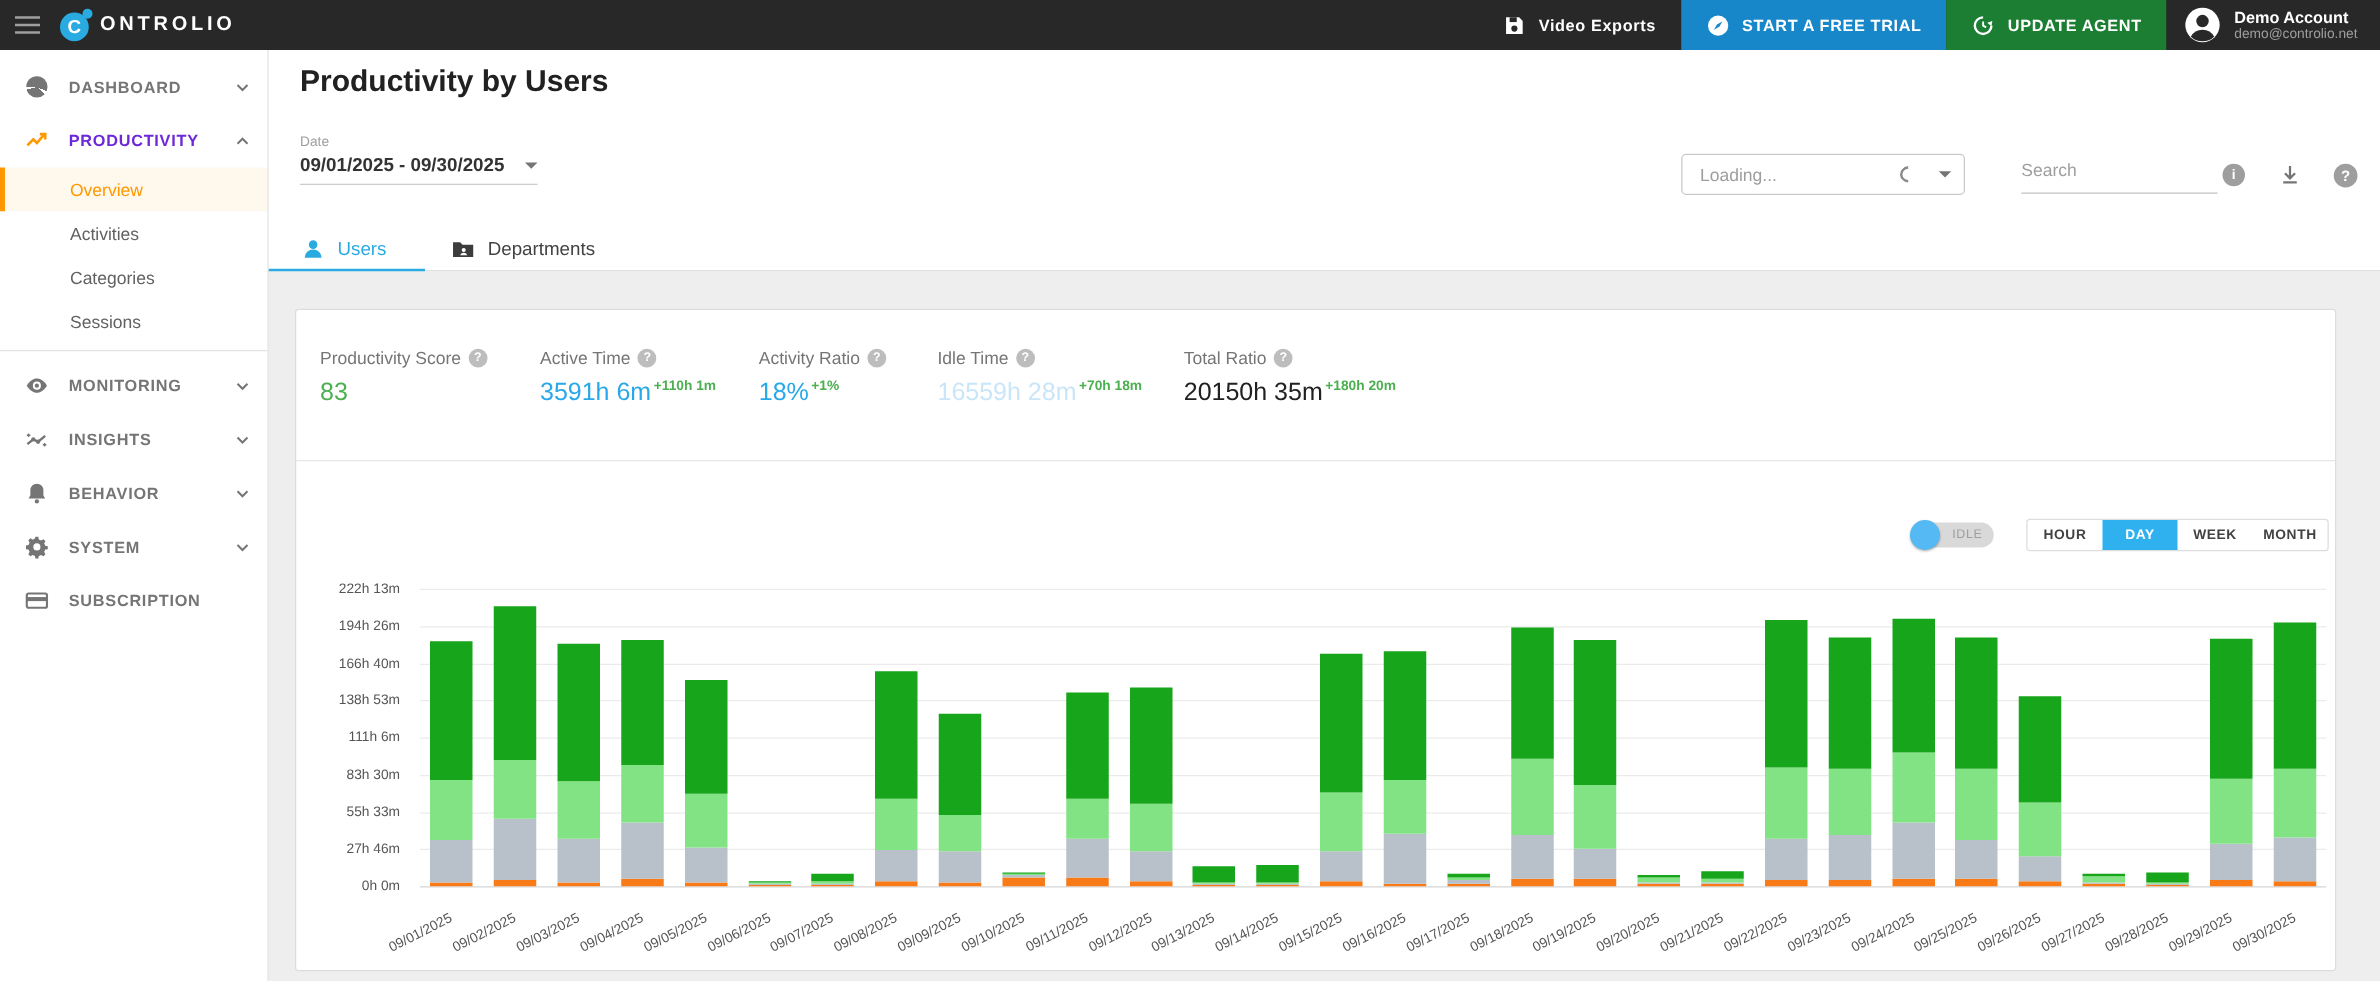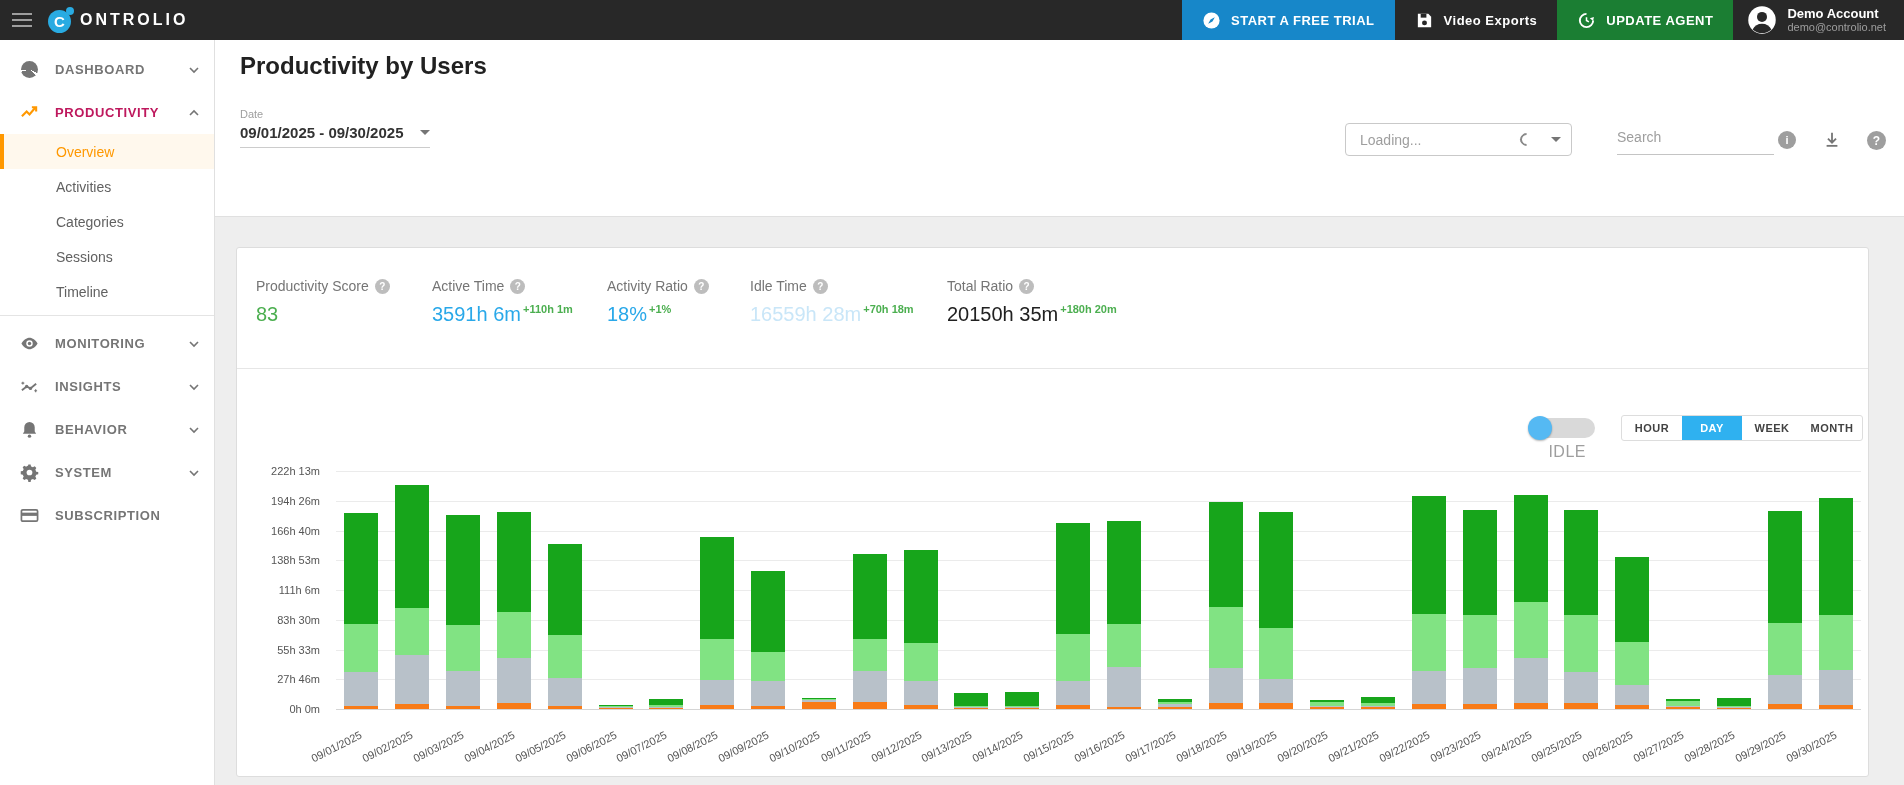--- a/index.html
+++ b/index.html
@@ -33,21 +33,21 @@
 
   
   .layout { position:absolute; top:40px; left:0; width:1904px; height:745px; display:flex; }
 
   
   .sidebar { width:215px; background:#fff; border-right:1px solid #e0e0e0; padding-top:8px; }
   .side-item { height:43px; display:flex; align-items:center; padding:0 14px 0 20px;
     cursor:pointer; color:#757575; }
   .side-item .lbl { font-size:13px; font-weight:bold; letter-spacing:.6px; margin-left:16px; flex:1; }
   .side-item.active-section { color:#ff9800; }
-  .side-item.active-section .lbl { color:#be185d; }
+  .side-item.active-section .lbl { color:#6d28d9; }
   .chev { width:12px; height:12px; flex:none; }
   .sub-item { height:35px; display:flex; align-items:center; padding-left:52px;
     font-size:14px; color:#616161; cursor:pointer; border-left:4px solid transparent; }
   .sub-item.active { color:#ff9800; border-left-color:#ff9800;
     background:rgba(255,152,0,.07); }
   .side-divider { height:1px; background:#e4e4e4; margin:6px 0; }
   .icon18 { width:19px; height:19px; flex:none; display:flex; align-items:center; justify-content:center; }
   .pie-ico { width:17px; height:17px; border-radius:50%;
     background:conic-gradient(#757575 0 115deg,#fff 115deg 135deg,#757575 135deg 255deg,#fff 255deg 270deg,#757575 270deg 360deg); }
 
@@ -102,22 +102,22 @@
   .v-green { color:#4caf50; } .v-blue { color:#29a8e9; } .v-pale { color:#c9e6f8; }
   .v-dark { color:#212121; }
 
   .card-divider { position:absolute; top:120px; left:0; right:0; height:1px; background:#e6e6e6; }
 
   
   .idle-toggle { position:absolute; left:1294px; top:170px; width:64px; height:20px;
     background:#d9d9d9; border-radius:10px; cursor:pointer; }
   .idle-knob { position:absolute; left:-3px; top:-2px; width:24px; height:24px; border-radius:50%;
     background:#55b9f3; box-shadow:0 1px 2px rgba(0,0,0,.3); }
-  .idle-label { position:absolute; right:9px; top:4px; font-size:16px; color:#9e9e9e;
-    letter-spacing:.5px;margin-top:21px; }
+  .idle-label { position:absolute; right:9px; top:4px; font-size:10px; color:#9e9e9e;
+    letter-spacing:.5px; }
   .range-group { position:absolute; left:1384px; top:167px; height:26px; display:flex;
     background:#fff; border:1px solid #ddd; border-radius:3px; overflow:hidden; }
   .range-btn { width:60px; display:flex; align-items:center; justify-content:center;
     font-size:11px; font-weight:bold; letter-spacing:.5px; color:#424242; cursor:pointer; }
   .range-btn.active { background:#2fb1f0; color:#fff; }
 
   
   .chart-ylabels { position:absolute; left:0; top:223px; width:91px; height:238px; }
   .ytick { position:absolute; right:0; width:91px; text-align:right; font-size:11px;
     color:#555; transform:translateY(-50%); padding-right:8px; }
@@ -139,34 +139,34 @@
       <span></span>
     </div>
   <div class="logo">
     <span class="logo-badge">
       <span class="logo-c">C</span>
         <span class="logo-dot"></span>
     </span>
     <span class="logo-text">ONTROLIO</span>
   </div>
   <div class="topbar-spacer"></div>
-  <div class="tb-btn blue">
-    <svg class="icon18" viewBox="0 0 20 20" width="19" height="19">
-      <circle cx="10" cy="10" r="8.5" fill="#fff"></circle>
-      <path d="M13.5 6.5 L11 11 L6.5 13.5 L9 9 Z" fill="#1787c9"></path>
-    </svg>
-    <span>START A FREE TRIAL</span>
-  </div>
   <div class="tb-btn dark">
     <svg class="icon18" viewBox="0 0 20 20" width="18" height="18">
       <path d="M3 3h11l3 3v11H3z" fill="#fff" rx="2"></path>
       <rect x="6" y="3" width="6" height="4" fill="#282828"></rect>
       <circle cx="10" cy="12.5" r="2.6" fill="#282828"></circle>
     </svg>
     <span>Video Exports</span>
+  </div>
+  <div class="tb-btn blue">
+    <svg class="icon18" viewBox="0 0 20 20" width="19" height="19">
+      <circle cx="10" cy="10" r="8.5" fill="#fff"></circle>
+      <path d="M13.5 6.5 L11 11 L6.5 13.5 L9 9 Z" fill="#1787c9"></path>
+    </svg>
+    <span>START A FREE TRIAL</span>
   </div>
   <div class="tb-btn green">
     <svg class="icon18" viewBox="0 0 20 20" width="19" height="19">
       <path d="M10 3 a7 7 0 1 0 7 7" fill="none" stroke="#fff" stroke-width="2"></path>
       <path d="M17.8 6.2 L17 10.5 L13.5 7.5 Z" fill="#fff"></path>
       <path d="M10 6.5 V10 L12.5 11.5" fill="none" stroke="#fff" stroke-width="1.6"></path>
     </svg>
     <span>UPDATE AGENT</span>
   </div>
   <div class="account">
@@ -201,21 +201,20 @@
         </svg>
       <span class="lbl">PRODUCTIVITY</span>
       <svg class="chev" viewBox="0 0 12 12">
           <path d="M2 8 L6 4 L10 8" fill="none" stroke="#757575" stroke-width="1.6"></path>
         </svg>
     </div>
     <div class="sub-item active">Overview</div>
     <div class="sub-item">Activities</div>
     <div class="sub-item">Categories</div>
     <div class="sub-item">Sessions</div>
-    <div class="sub-item">Timeline</div>
     <div class="side-divider"></div>
     <div class="side-item">
       <svg class="icon18" viewBox="0 0 20 20">
           <path d="M1.5 10 C4 5.5 8 4 10 4 s6 1.5 8.5 6 C16 14.5 12 16 10 16 s-6-1.5-8.5-6z" fill="#757575"></path>
           <circle cx="10" cy="10" r="3.4" fill="#fff"></circle>
           <circle cx="10" cy="10" r="1.8" fill="#757575"></circle>
         </svg>
       <span class="lbl">MONITORING</span>
       <svg class="chev" viewBox="0 0 12 12">
           <path d="M2 4 L6 8 L10 4" fill="none" stroke="#757575" stroke-width="1.6"></path>
@@ -283,20 +282,38 @@
       <div class="search-wrap">
         <input class="search-input" placeholder="Search" style="">
       </div>
       <div class="hdr-ico circle-ico" style="left:1563px">i</div>
       <svg class="hdr-ico" style="left:1608px" viewBox="0 0 20 20" width="18" height="18">
         <path d="M10 2 v10 M5.5 8.5 L10 13 L14.5 8.5" fill="none" stroke="#757575" stroke-width="2"></path>
         <path d="M4 16.5 h12" stroke="#757575" stroke-width="2"></path>
       </svg>
       <div class="hdr-ico circle-ico" style="left:1652px;width:19px;height:19px;font-size:12px">?</div>
 
+      <div class="tabs">
+        <div class="tab active">
+          <svg viewBox="0 0 20 20" width="19" height="19">
+            <circle cx="10" cy="6" r="3.6" fill="#29abe2"></circle>
+            <path d="M3 17 a7 7 0 0 1 14 0 z" fill="#29abe2"></path>
+          </svg>
+          <span>Users</span>
+          <span class="tab-underline"></span>
+        </div>
+        <div class="tab">
+          <svg viewBox="0 0 20 20" width="19" height="19">
+            <path d="M1.5 4 h6 l2 2 h9 v10.5 h-17z" fill="#3c3c3c"></path>
+            <circle cx="10.5" cy="10.5" r="1.7" fill="#fff"></circle>
+            <path d="M7.5 15 a3.2 3.2 0 0 1 6 0 z" fill="#fff"></path>
+          </svg>
+          <span>Departments</span>
+        </div>
+      </div>
     </div>
 
     <div class="gray-body">
       <div class="card">
 
         <div class="stats">
           <div class="stat" style="left:19px;width:176px">
             <div class="stat-label">
                 <span>Productivity Score</span>
                 <span class="q-ico">?</span>

